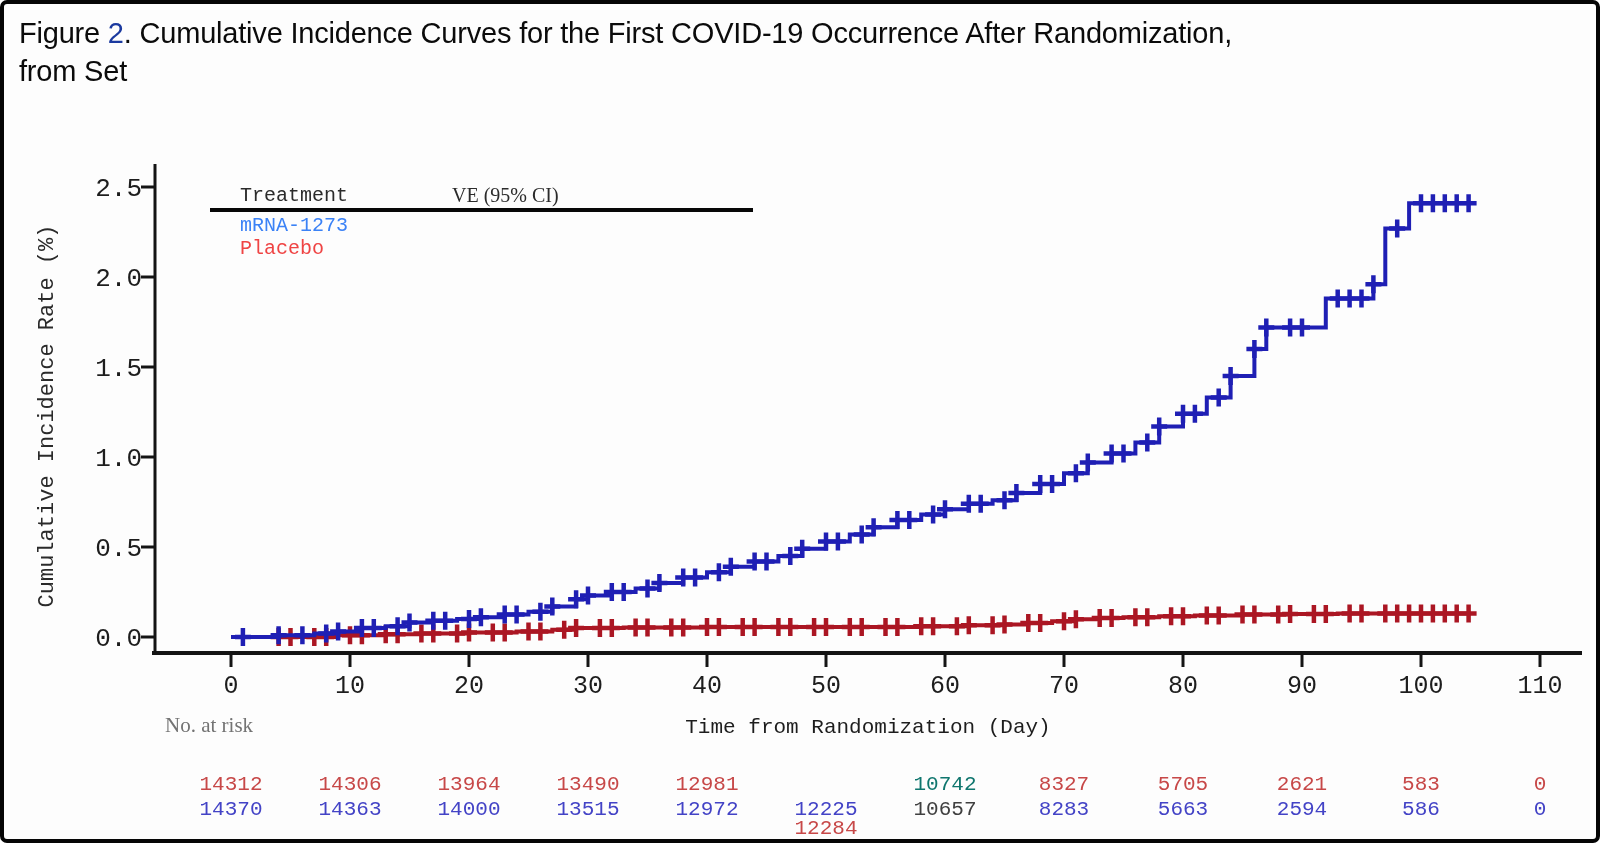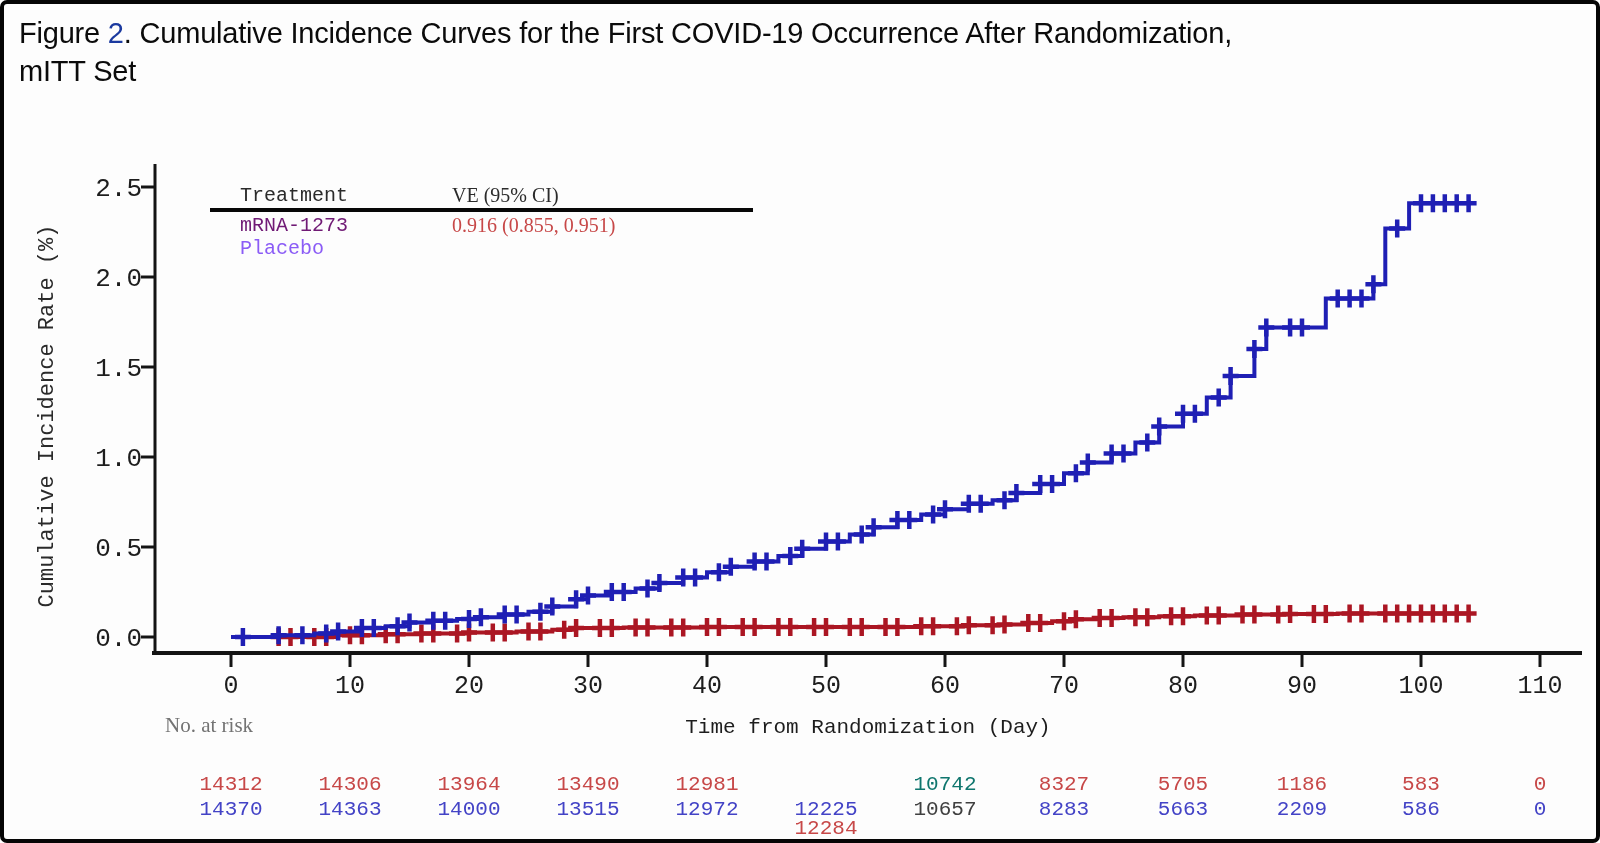--- a/index.html
+++ b/index.html
@@ -94,21 +94,21 @@
     white-space: nowrap;
   }
 </style>
 </head>
 <body>
 
 <div class="figure">
 
   <div class="title">
     <span>Figure </span><span class="fig-num">2</span><span>. Cumulative Incidence Curves for the First COVID-19 Occurrence After Randomization,</span><br>
-    <span>mITT Set</span>
+    <span>from Set</span>
   </div>
 
   <svg id="plot-svg" width="1600" height="843" viewBox="0 0 1600 843">
       <line x1="151" y1="160" x2="151" y2="651" stroke="#141414" stroke-width="3"></line>
       <line x1="148" y1="649" x2="1578" y2="649" stroke="#141414" stroke-width="4"></line>
       <line x1="227" y1="649" x2="227" y2="663" stroke="#141414" stroke-width="3"></line>
       <text x="227" y="689" text-anchor="middle" fill="#1d1d1d" font-family="&quot;Liberation Mono&quot;,&quot;DejaVu Sans Mono&quot;,monospace" font-size="25px">0</text>
       <line x1="346" y1="649" x2="346" y2="663" stroke="#141414" stroke-width="3"></line>
       <text x="346" y="689" text-anchor="middle" fill="#1d1d1d" font-family="&quot;Liberation Mono&quot;,&quot;DejaVu Sans Mono&quot;,monospace" font-size="25px">10</text>
       <line x1="465" y1="649" x2="465" y2="663" stroke="#141414" stroke-width="3"></line>
@@ -152,50 +152,49 @@
   <div class="ylabel">Cumulative Incidence Rate (%)</div>
   <div class="xlabel">Time from Randomization (Day)</div>
 
   <div class="legend">
     <div class="legend-row">
       <span class="legend-col1">Treatment</span>
       <span class="legend-col2">VE (95% CI)</span>
     </div>
     <div class="legend-rule"></div>
     <div class="legend-row">
-      <span class="legend-col1" style="color: #701a75;">mRNA-1273</span>
-      <span class="legend-col2" style="color: rgb(199, 72, 72);">0.916 (0.855, 0.951)</span>
+      <span class="legend-col1" style="color: #3b82f6;">mRNA-1273</span>
     </div>
     <div class="legend-row">
-      <span class="legend-col1" style="color: #8b5cf6; font-family: Liberation Mono, monospace;">Placebo</span>
+      <span class="legend-col1" style="color: #ef4444; font-family: Liberation Mono, monospace;">Placebo</span>
       <span class="legend-col2" style="color: rgb(67, 67, 198);"></span>
     </div>
   </div>
 
   <div class="atrisk-label">No. at risk</div>
   <div id="atrisk-rows">
       <span class="atrisk-value" style="left: 227px; top: 769px; color: rgb(199, 72, 72);">14312</span>
       <span class="atrisk-value" style="left: 346px; top: 769px; color: rgb(199, 72, 72); text-align: right;">14306</span>
       <span class="atrisk-value" style="left: 465px; top: 769px; color: rgb(199, 72, 72);">13964</span>
       <span class="atrisk-value" style="left: 584px; top: 769px; color: rgb(199, 72, 72);">13490</span>
       <span class="atrisk-value" style="left: 703px; top: 769px; color: rgb(199, 72, 72);">12981</span>
       <span class="atrisk-value" style="left: 822px; top: 769px; color: rgb(199, 72, 72); margin-top: 44px;">12284</span>
       <span class="atrisk-value" style="left: 941px; top: 769px; color: #0f766e;">10742</span>
       <span class="atrisk-value" style="left: 1060px; top: 769px; color: rgb(199, 72, 72);">8327</span>
       <span class="atrisk-value" style="left: 1179px; top: 769px; color: rgb(199, 72, 72);">5705</span>
-      <span class="atrisk-value" style="left: 1298px; top: 769px; color: rgb(199, 72, 72);">1186</span>
+      <span class="atrisk-value" style="left: 1298px; top: 769px; color: rgb(199, 72, 72);">2621</span>
       <span class="atrisk-value" style="left: 1417px; top: 769px; color: rgb(199, 72, 72);">583</span>
       <span class="atrisk-value" style="left: 1536px; top: 769px; color: rgb(199, 72, 72);">0</span>
       <span class="atrisk-value" style="left: 227px; top: 794px; color: rgb(67, 67, 198);">14370</span>
       <span class="atrisk-value" style="left: 346px; top: 794px; color: rgb(67, 67, 198);">14363</span>
       <span class="atrisk-value" style="left: 465px; top: 794px; color: rgb(67, 67, 198);">14000</span>
       <span class="atrisk-value" style="left: 584px; top: 794px; color: rgb(67, 67, 198);">13515</span>
       <span class="atrisk-value" style="left: 703px; top: 794px; color: rgb(67, 67, 198);">12972</span>
       <span class="atrisk-value" style="left: 822px; top: 794px; color: rgb(67, 67, 198);">12225</span>
       <span class="atrisk-value" style="left: 941px; top: 794px; color: #404040; text-align: center;">10657</span>
       <span class="atrisk-value" style="left: 1060px; top: 794px; color: rgb(67, 67, 198);">8283</span>
       <span class="atrisk-value" style="left: 1179px; top: 794px; color: rgb(67, 67, 198);">5663</span>
-      <span class="atrisk-value" style="left: 1298px; top: 794px; color: rgb(67, 67, 198);">2209</span>
+      <span class="atrisk-value" style="left: 1298px; top: 794px; color: rgb(67, 67, 198);">2594</span>
       <span class="atrisk-value" style="left: 1417px; top: 794px; color: rgb(67, 67, 198);">586</span>
       <span class="atrisk-value" style="left: 1536px; top: 794px; color: rgb(67, 67, 198);">0</span>
     </div>
 
 </div>
 
 </body></html>

